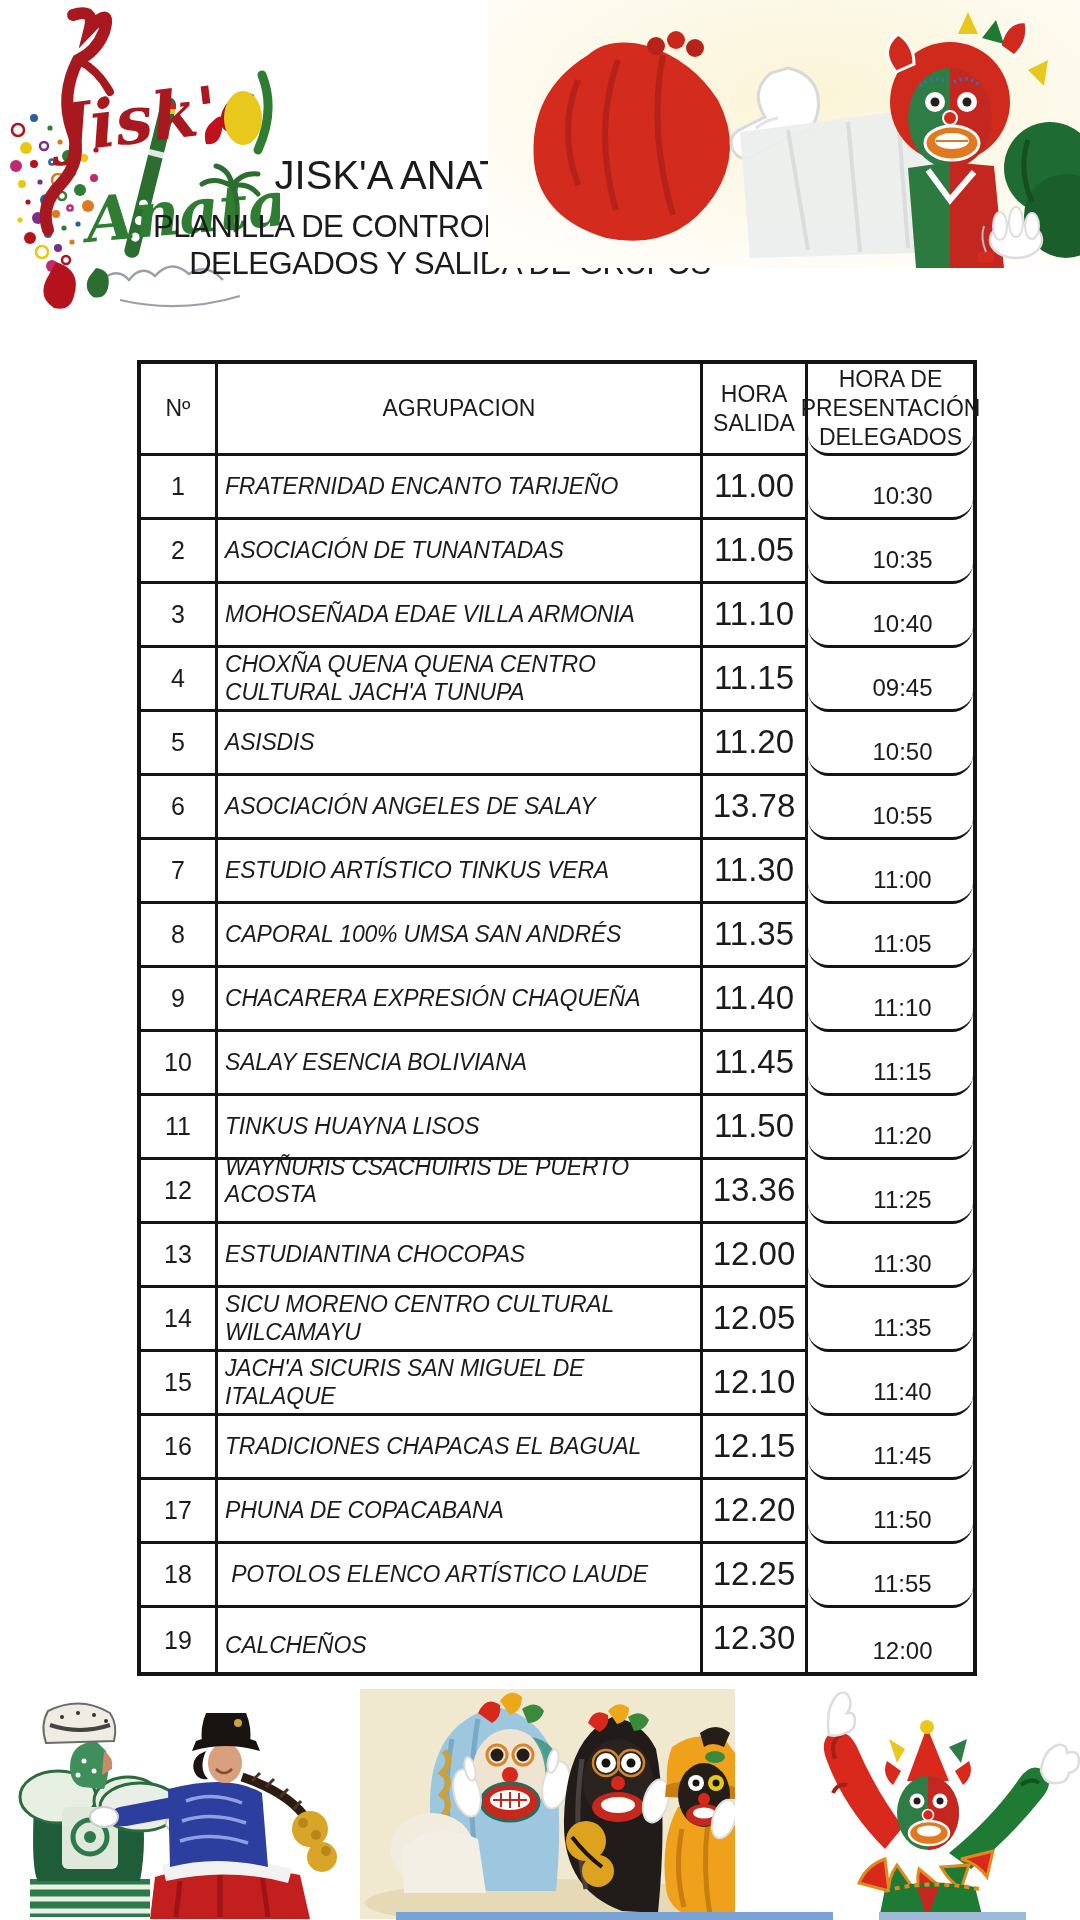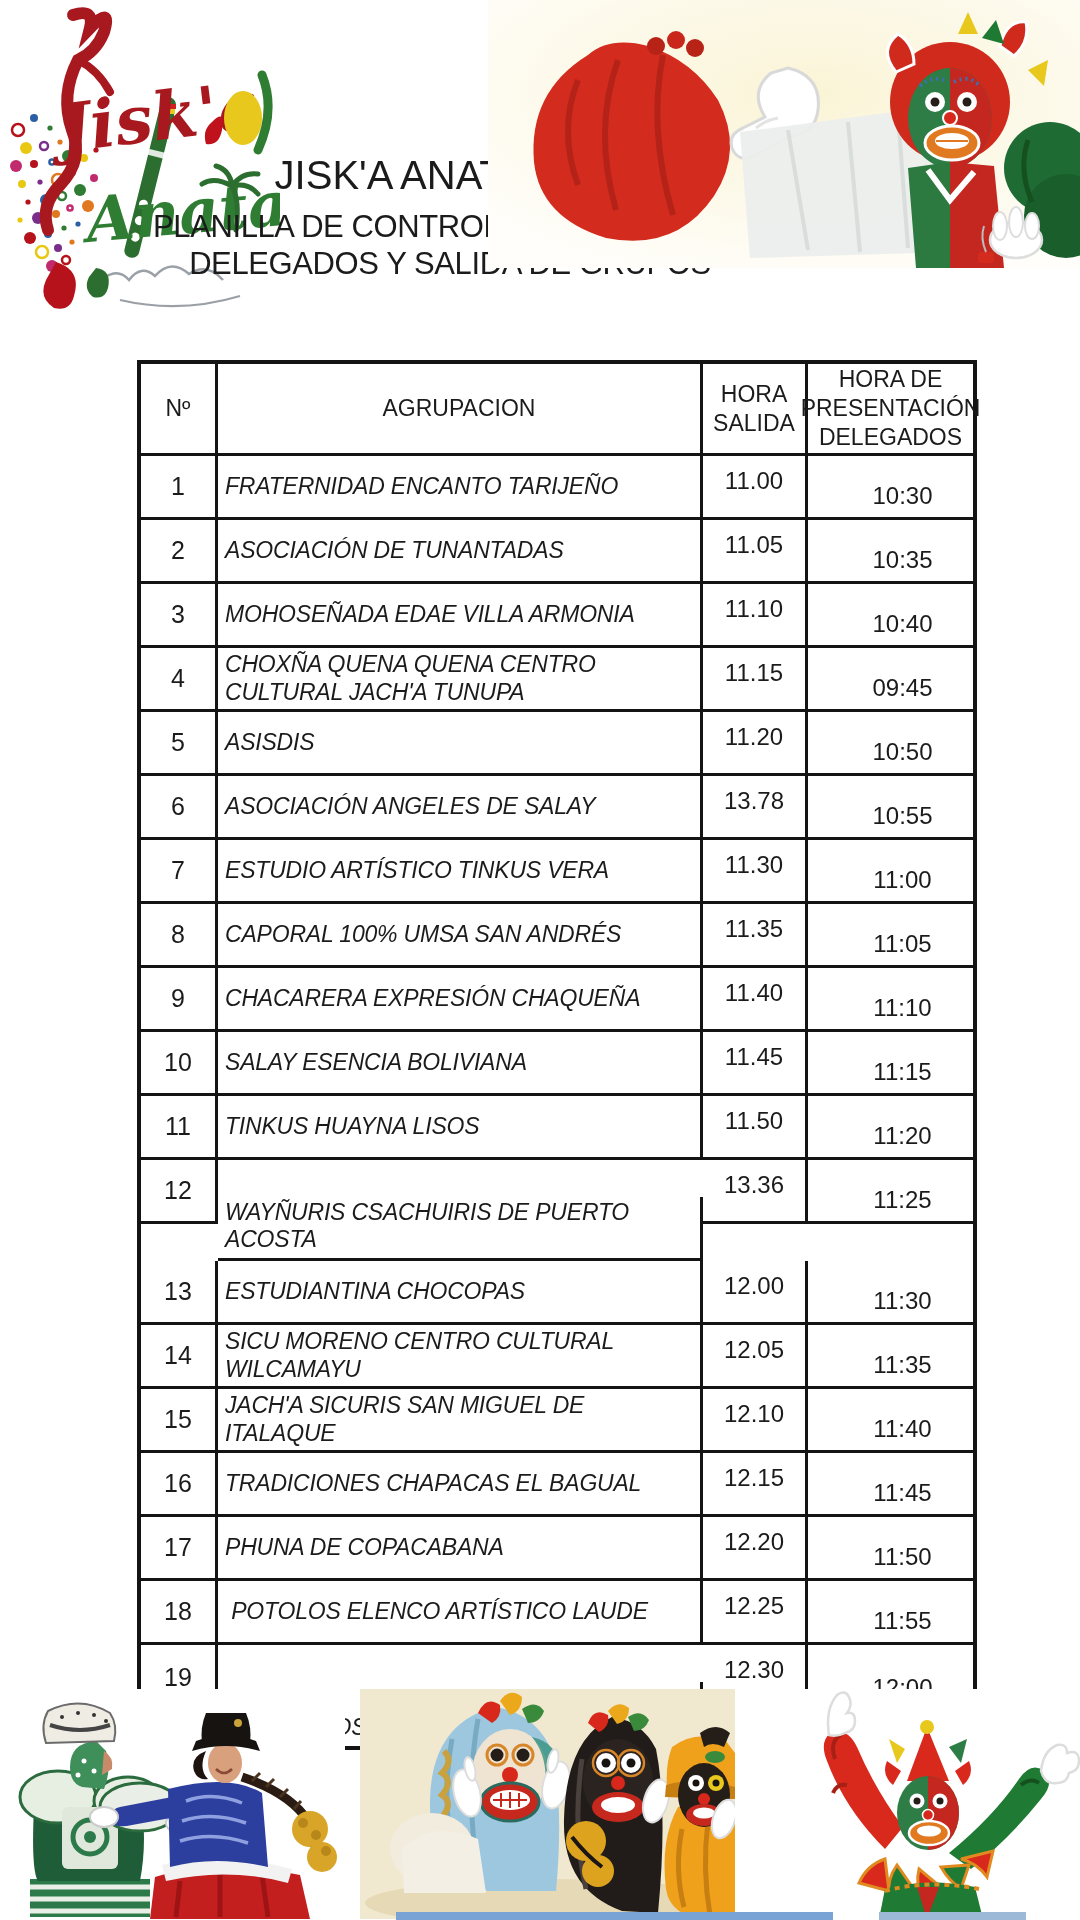--- a/index.html
+++ b/index.html
@@ -18,31 +18,31 @@
   .doc-title { font-size:40px; letter-spacing:0; margin-bottom:10px; }
   .doc-subtitle { font-size:31px; letter-spacing:-0.4px; }
   .topright-photo { position:absolute; left:488px; top:0; width:592px; height:268px; }
   
   .sched-table {
     position:absolute; left:137px; top:360px; width:840px;
     border:4px solid #141414; background:#fff;
   }
   .trow { display:grid; grid-template-columns:77px 485px 105px 165px; }
   .trow > div { border-right:3px solid #141414; border-bottom:3px solid #141414; display:flex; }
-  .trow > div:last-child { border-right:none; }
+  .trow > div:last-child { border-right:none;border-radius:21px; }
   .trow:last-child > div { border-bottom:none; }
   .thead > div { height:92px; align-items:center; justify-content:center;
     text-align:center; font-size:23px; line-height:1.25; }
   .tbody-row > div { height:64px; }
   .td-num  { align-items:center; justify-content:center; font-size:25px; }
   .td-group{ align-items:center; justify-content:flex-start; padding:2px 4px 2px 7px;
     font-size:23px; letter-spacing:-0.2px; line-height:1.18; white-space:pre-wrap;font-style:italic; }
-  .td-salida { align-items:flex-start; justify-content:center; padding-top:11px; font-size:24px; }
+  .td-salida { align-items:flex-start; justify-content:center; padding-top:11px; font-size:33px; }
   .td-pres   { align-items:flex-end; justify-content:center; padding-bottom:7px; font-size:24px;padding-left:24px; }
-  .row-name-bottom .td-group { align-items:flex-end; padding-bottom:5px;margin-top:37px; }
+  .row-name-bottom .td-group { align-items:flex-end; padding-bottom:13px; }
   
   .photo { position:absolute; top:1688px; height:232px; }
   .photo-left   { left:0;     width:345px; }
   .photo-middle { left:360px; width:375px; }
   .photo-right  { left:735px; width:345px; }
   .blue-strip { position:absolute; height:8px; top:1912px; }
   .blue-strip.s1 { left:396px; width:437px; background:#79a3d4; }
   .blue-strip.s2 { left:879px; width:147px; background:#9db9d8; }
 </style>
 </head>

